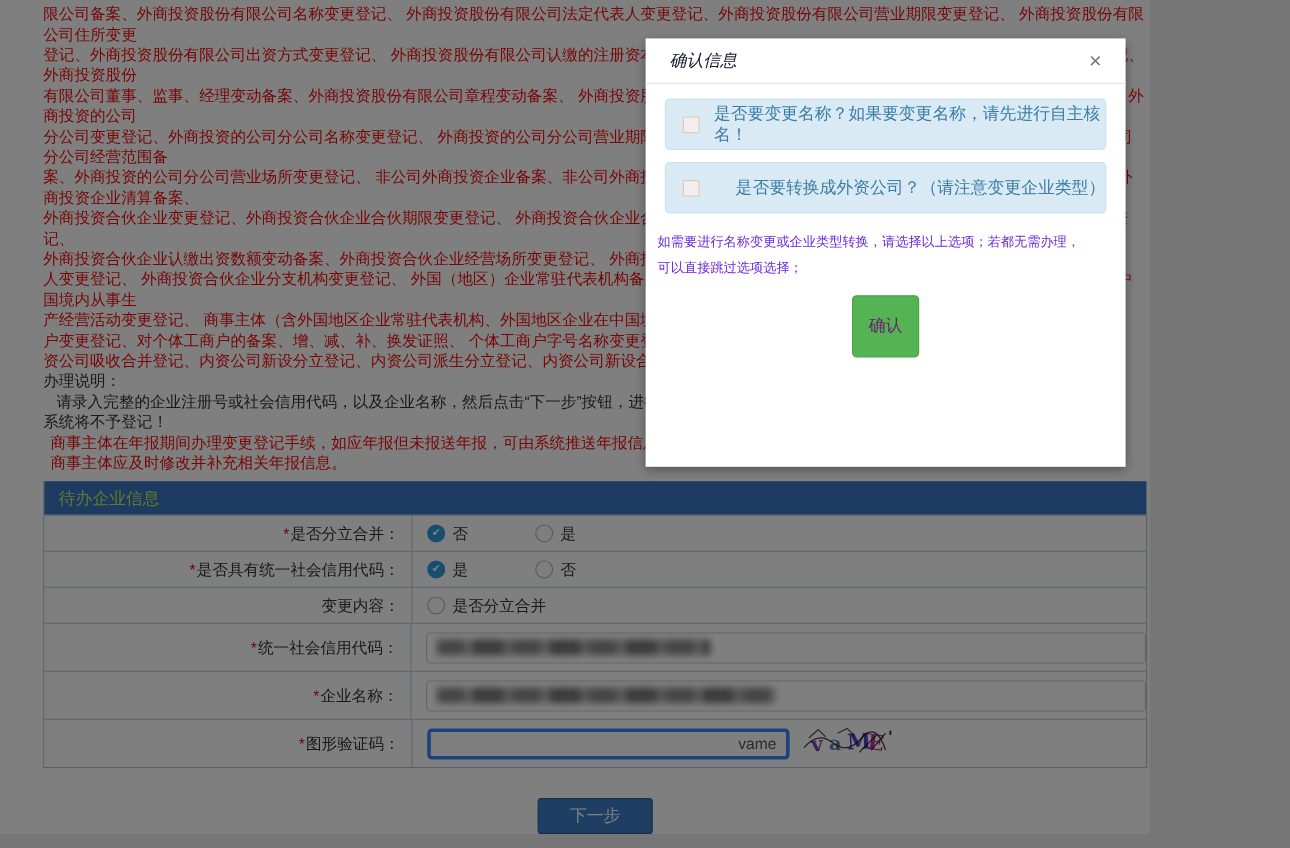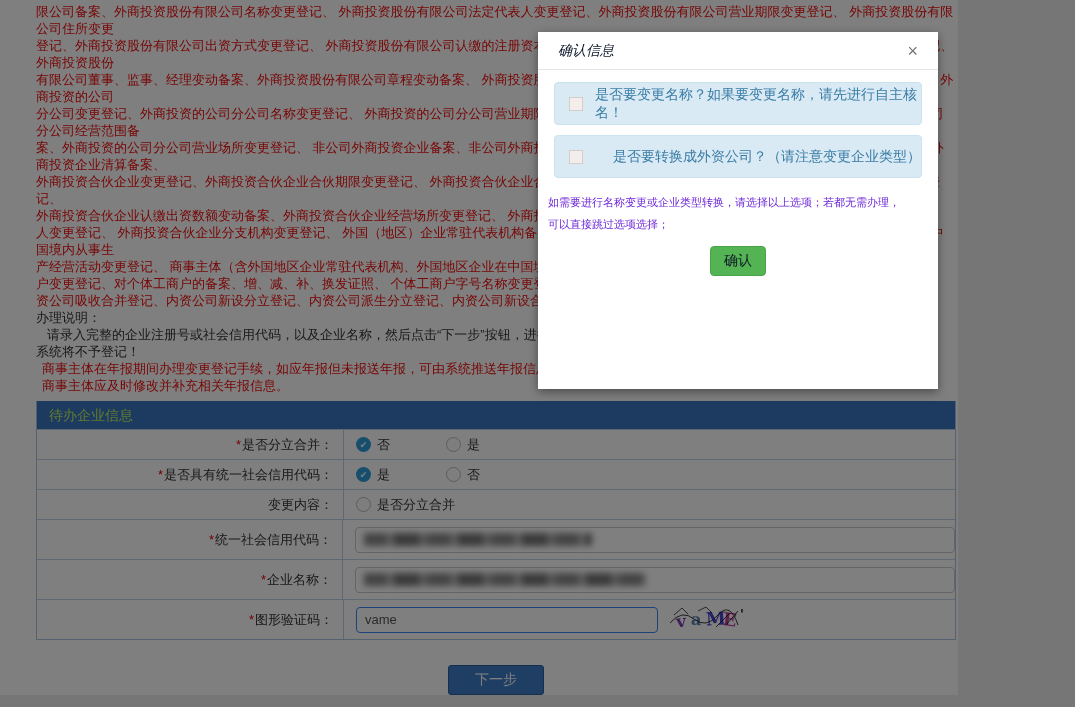--- a/index.html
+++ b/index.html
@@ -24,22 +24,22 @@
   .tvalue { flex:1; display:flex; align-items:center; padding-left:12px; font-size:13px; color:#333; }
 
   .radio { width:15px; height:15px; border-radius:50%; display:inline-flex; align-items:center; justify-content:center;
            margin-right:6px; flex:none; }
   .radio.unchecked { border:1px solid #b9b9b9; background:#fdfdfd; }
   .radio.checked { background:#2f9ddc; color:#fff; font-size:9px; }
   .radio-group { display:flex; align-items:center; }
   .opt1 { margin-right:56px; display:flex; align-items:center; }
   .opt2 { display:flex; align-items:center; }
 
-  .text-input { height:26px; border:1px solid #3b82f6; border-radius:4px; background:#fff;
-                font-size:13px; color:#555; padding:0 8px; outline:none; }
+  .text-input { height:26px; border:3px solid #3b82f6; border-radius:4px; background:#fff;
+                font-size:13px; color:#555; padding:0 8px; outline:none;text-align:right; }
   .w-long { width:600px; } .w-short { width:302px; }
   .input-box { height:26px; border:1px solid #c9c9c9; border-radius:4px; background:#fff;
                display:flex; align-items:center; padding:0 8px; }
   .blur-blob { height:13px; border-radius:2px; filter:blur(3px);
                background:repeating-linear-gradient(90deg,#8a8a8a 0 22px,#b5b5b5 22px 30px,#777 30px 55px,#ababab 55px 64px); }
   .blob1 { width:228px; } .blob2 { width:282px; }
 
   
   .captcha { position:relative; margin-left:10px; height:30px; width:110px; }
   .captcha .ch { position:absolute; font-weight:bold; font-family:"DejaVu Serif","Liberation Serif",serif; }
@@ -60,21 +60,21 @@
   .modal-close { font-size:18px; color:#777; line-height:1; cursor:pointer; font-weight:normal; }
   .modal-body { padding:12px 16px 0; }
   .opt-box { background:#d9eaf4; border:1px solid #cbe2ef; border-radius:4px; height:43px;
              display:flex; align-items:center; padding-left:14px; margin-bottom:10px; cursor:pointer;justify-content:space-between; }
   .opt-checkbox { width:14px; height:14px; background:#f3edeb; border:1px solid #d8cdc6; flex:none;
                   margin-right:12px; }
   .opt-text { font-size:14px; color:#3a7ca5; }
   .modal-note { margin:13px 0 0 -6px; font-size:11px; line-height:22px; color:#6d28d9; }
   .confirm-wrap { text-align:center; margin-top:11px; }
   .btn-confirm { display:inline-block; background:#54b454; border:1px solid #49a449; border-radius:4px;
-                 color:#0f172a; font-size:14px; padding:5px 13px; cursor:pointer;
+                 color:#701a75; font-size:14px; padding:16px 13px; cursor:pointer;
                  font-family:"Liberation Sans","DejaVu Sans",sans-serif; }
 </style>
 </head>
 <body>
 
 <div class="page">
   <div class="content">
     <div>
       <div class="intro-line">限公司备案、外商投资股份有限公司名称变更登记、 外商投资股份有限公司法定代表人变更登记、外商投资股份有限公司营业期限变更登记、 外商投资股份有限公司住所变更</div>
       <div class="intro-line">登记、外商投资股份有限公司出资方式变更登记、 外商投资股份有限公司认缴的注册资本总额变更登记、 外商投资股份有限公司发起人改变姓名或者名称登记、 外商投资股份</div>

